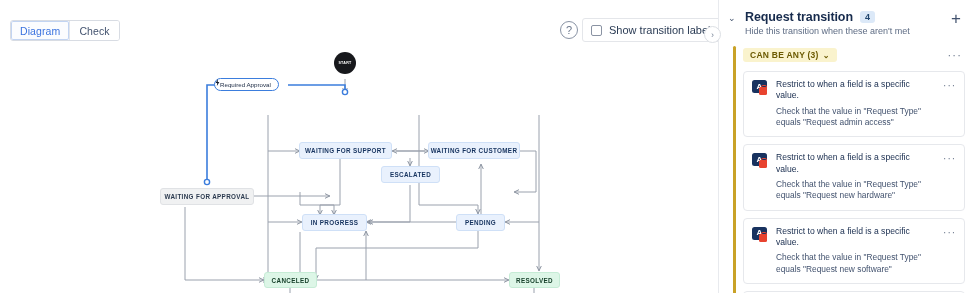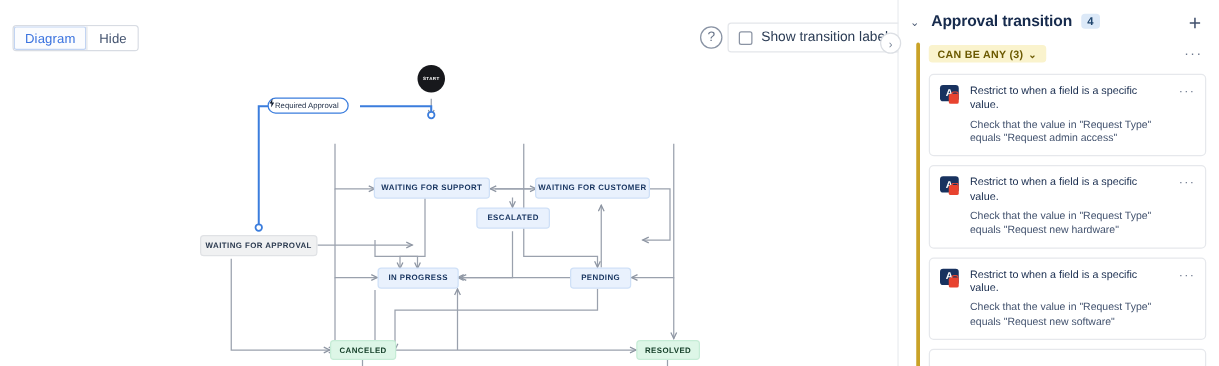--- a/index.html
+++ b/index.html
@@ -162,21 +162,21 @@
 </head>
 <body>
 
 <div id="app">
 
   <div class="left-pane">
 
     <div class="toolbar">
       <div class="seg-group">
         <div class="seg active">Diagram</div>
-        <div class="seg">Hide</div>
+        <div class="seg">Check</div>
       </div>
 
       <div class="help-btn">?</div>
 
       <div class="labels-toggle">
         <span class="cb"></span>
         <span class="lbl">Show transition labels</span>
       </div>
     </div>
 
@@ -269,23 +269,24 @@
       <div class="node green" style="left:509px; top:220px; width:51px; height:16px;">RESOLVED</div>
 
     </div>
   </div>
 
   <div class="right-pane">
 
     <div class="rp-header">
       <span class="rp-caret">⌄</span>
       <div class="rp-title-row">
-        <span class="rp-title">Approval transition</span>
+        <span class="rp-title">Request transition</span>
         <span class="rp-count">4</span>
       </div>
+      <div class="rp-sub">Hide this transition when these aren't met</div>
       <div class="rp-add">+</div>
     </div>
 
     <div class="rule-group">
       <div class="group-head">
         <span class="group-badge">
           <span>CAN BE ANY (3)</span>
           <span class="cv">⌄</span>
         </span>
         <span class="dots">···</span>

